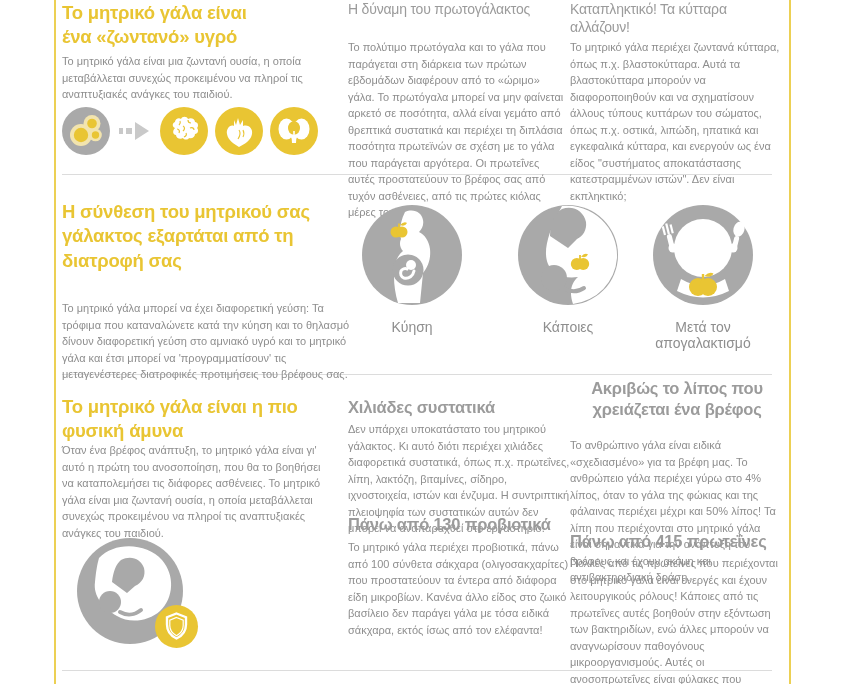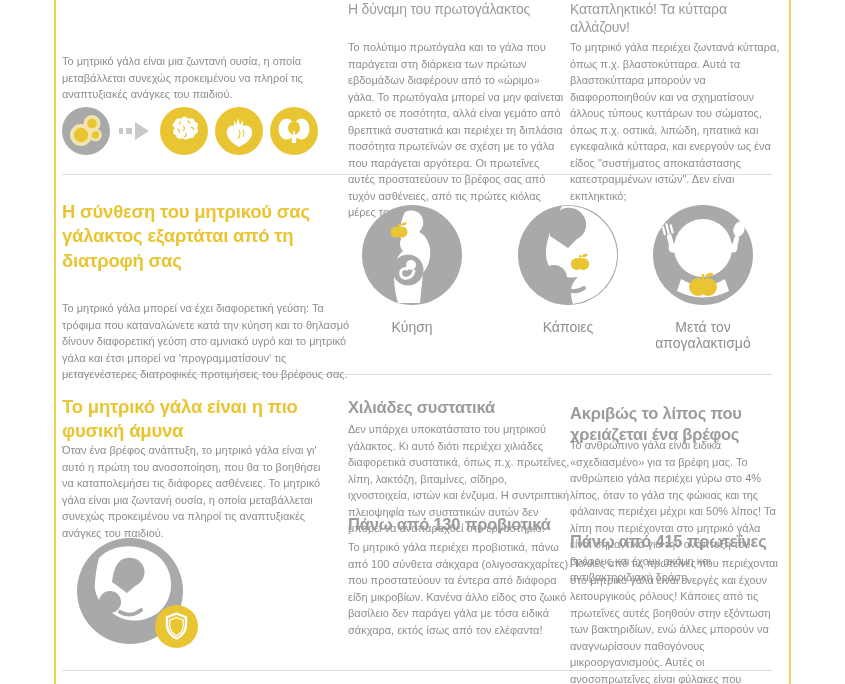--- a/index.html
+++ b/index.html
@@ -27,20 +27,21 @@
 <body>
 
 <div id="page">
 
   <div class="vline left"></div>
   <div class="vline right"></div>
   <div class="divider" style="top:174px;"></div>
   <div class="divider" style="top:374px;"></div>
   <div class="divider" style="top:670px;"></div>
 
+  <h1 class="yellow abs" style="left:62px; top:1px; width:205px;">Το μητρικό γάλα είναι ένα «ζωντανό» υγρό</h1>
   <p class="body abs" style="left:62px; top:53px; width:256px;">Το μητρικό γάλα είναι μια ζωντανή ουσία, η οποία μεταβάλλεται συνεχώς προκειμένου να πληροί τις αναπτυξιακές ανάγκες του παιδιού.</p>
 
   <div class="iconrow abs" style="left:62px; top:107px;">
     <span>
       <svg width="48" height="48" viewBox="0 0 48 48">
         <circle cx="24" cy="24" r="24" fill="#a9a9a9"></circle>
         <circle cx="19" cy="28" r="11" fill="#f2e4ae"></circle>
           <circle cx="19" cy="28" r="7.2" fill="#e9c533"></circle>
         <circle cx="30" cy="16.5" r="8.5" fill="#f2e4ae"></circle>
           <circle cx="30" cy="16.5" r="4.8" fill="#e9c533"></circle>
@@ -174,19 +175,19 @@
       </g>
     </svg>
   </div>
 
   <h2 class="gray abs" style="left:348px; top:397px; width:220px;">Χιλιάδες συστατικά</h2>
   <p class="body abs" style="left:348px; top:421px; width:222px;">Δεν υπάρχει υποκατάστατο του μητρικού γάλακτος. Κι αυτό διότι περιέχει χιλιάδες διαφορετικά συστατικά, όπως π.χ. πρωτεΐνες, λίπη, λακτόζη, βιταμίνες, σίδηρο, ιχνοστοιχεία, ιστών και ένζυμα. Η συντριπτική πλειοψηφία των συστατικών αυτών δεν μπορεί να αναπαραχθεί στο εργαστήριο.</p>
 
   <h2 class="gray abs" style="left:348px; top:514px; width:220px;">Πάνω από 130 προβιοτικά</h2>
   <p class="body abs" style="left:348px; top:539px; width:222px;">Το μητρικό γάλα περιέχει προβιοτικά, πάνω από 100 σύνθετα σάκχαρα (ολιγοσακχαρίτες) που προστατεύουν τα έντερα από διάφορα είδη μικροβίων. Κανένα άλλο είδος στο ζωικό βασίλειο δεν παράγει γάλα με τόσα ειδικά σάκχαρα, εκτός ίσως από τον ελέφαντα!</p>
 
-  <h2 class="gray abs" style="left:570px; top:403px; width:214px;">Ακριβώς το λίπος που χρειάζεται ένα βρέφος</h2>
+  <h2 class="gray abs" style="left:570px; top:378px; width:214px;text-align:center;">Ακριβώς το λίπος που χρειάζεται ένα βρέφος</h2>
   <p class="body abs" style="left:570px; top:437px; width:214px;">Το ανθρώπινο γάλα είναι ειδικά «σχεδιασμένο» για τα βρέφη μας. Το ανθρώπειο γάλα περιέχει γύρω στο 4% λίπος, όταν το γάλα της φώκιας και της φάλαινας περιέχει μέχρι και 50% λίπος! Τα λίπη που περιέχονται στο μητρικό γάλα είναι σημαντικά για την ανάπτυξη του βρέφους και έχουν ακόμη και αντιβακτηριδιακή δράση.</p>
 
   <h2 class="gray abs" style="left:570px; top:531px; width:214px;">Πάνω από 415 πρωτεΐνες</h2>
   <p class="body abs" style="left:570px; top:555px; width:214px;">Πολλές από τις πρωτεΐνες που περιέχονται στο μητρικό γάλα είναι ενεργές και έχουν λειτουργικούς ρόλους! Κάποιες από τις πρωτεΐνες αυτές βοηθούν στην εξόντωση των βακτηριδίων, ενώ άλλες μπορούν να αναγνωρίσουν παθογόνους μικροοργανισμούς. Αυτές οι ανοσοπρωτεΐνες είναι φύλακες που προστατεύουν από τα μικρόβια.</p>
 
 </div>
 
 </body></html>

